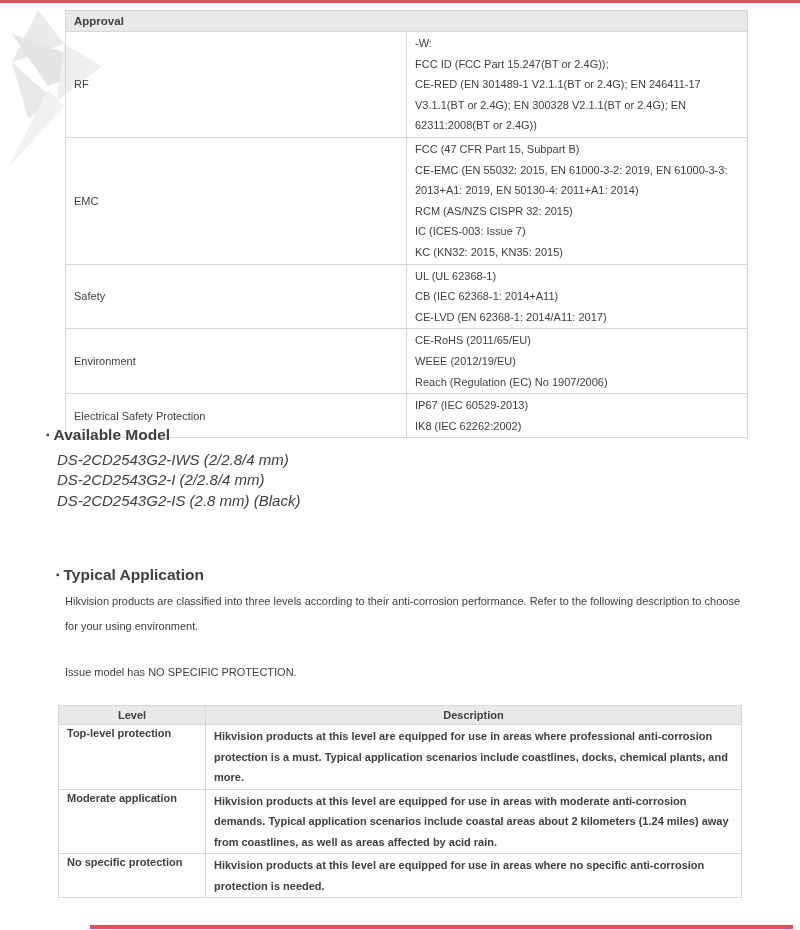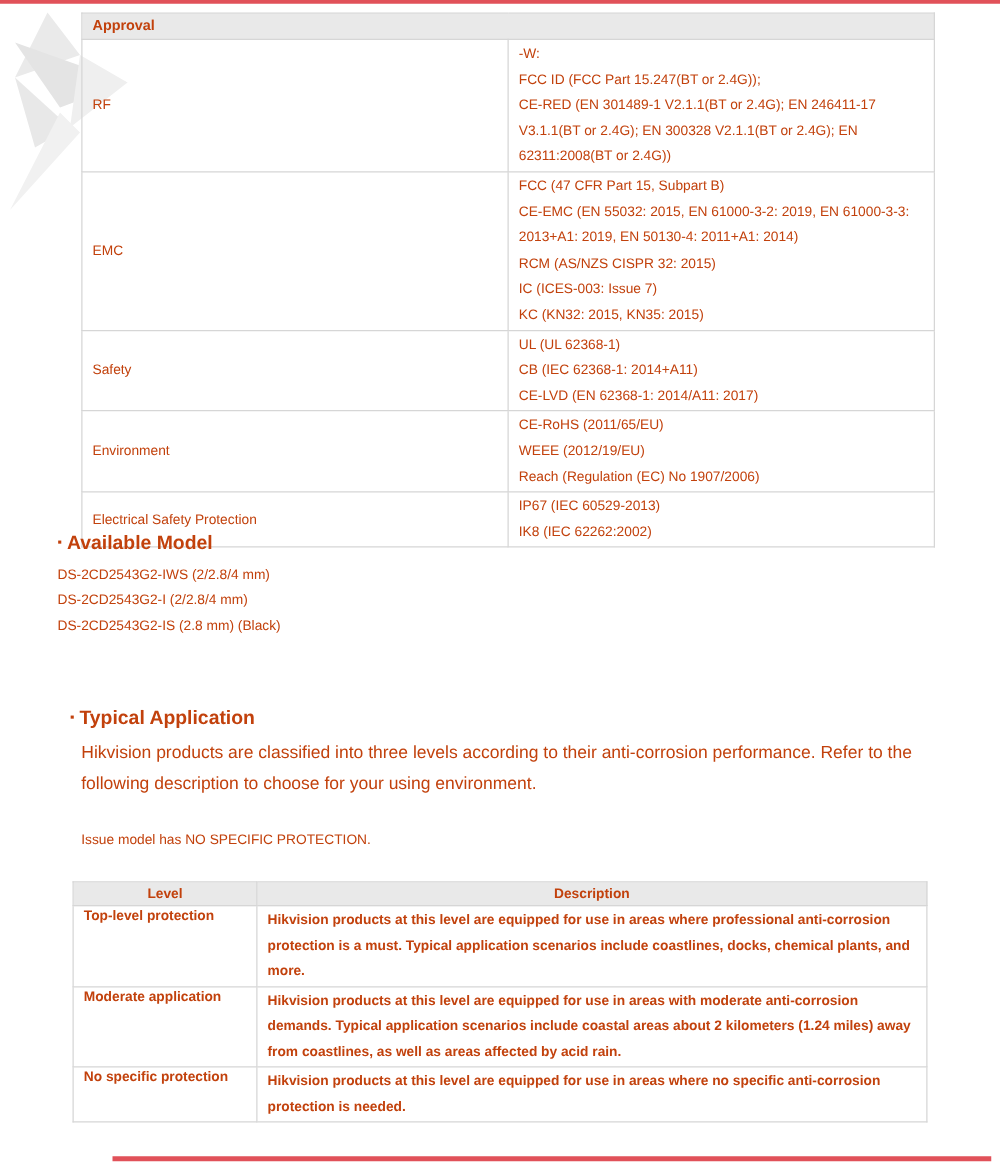--- a/index.html
+++ b/index.html
@@ -1,42 +1,42 @@
 <!DOCTYPE html>
 <html><head>
 <meta charset="utf-8">
 <style>
   * { margin:0; padding:0; box-sizing:border-box; }
   html,body { background:#ffffff; }
   .page {
     position:relative; width:800px; height:930px; background:#ffffff;
-    overflow:hidden; font-family:"Liberation Sans", sans-serif; color:#c2410c;
+    overflow:hidden; font-family:"Liberation Sans", sans-serif; color:#404040;
   }
   .rule-top { position:absolute; top:0; left:0; width:800px; height:3px; background:#e15159; }
   .rule-bottom { position:absolute; bottom:1px; left:90px; width:703px; height:4px; background:#e15159; }
   .watermark { position:absolute; top:6px; left:0; }
 
   
   table.approval { position:absolute; top:10px; left:65px; width:683px; border-collapse:collapse; font-size:11px; table-layout:fixed; }
   table.approval th, table.approval td { border:1px solid #d6d6d6; }
   th.tbl-title { background:#e9e9e9; text-align:left; font-size:11.5px; font-weight:bold; padding:4px 8px; }
   td.label-cell { width:190px; padding:12px 8px; vertical-align:middle; font-size:11px; }
   td.value-cell { padding:1px 8px; vertical-align:middle; }
   td.value-cell div { line-height:20.6px; }
 
   
   .model-section { position:absolute; top:426px; left:46px; }
   .sec-heading { display:flex; align-items:center; font-weight:bold; font-size:15.5px; }
   .sec-heading .bullet { font-size:10px; margin-right:4px; position:relative; top:-1px; }
-  .model-list { margin-top:6px; font-size:11px; }
+  .model-list { margin-top:6px; margin-left:11px; font-size:15px;font-style:italic; }
   .model-list div { line-height:20.4px; }
 
   
   .app-section { position:absolute; top:566px; left:56px; width:692px; }
-  .app-intro { margin-top:5px; margin-left:9px; width:680px; font-size:14px; line-height:25px; }
+  .app-intro { margin-top:5px; margin-left:9px; width:680px; font-size:11px; line-height:25px; }
   .app-note { margin-top:27px; margin-left:9px; font-size:11px; }
 
   
   table.app-table { position:absolute; top:705px; left:58px; width:684px; border-collapse:collapse; font-size:11px; table-layout:fixed; }
   table.app-table th, table.app-table td { border:1px solid #d6d6d6;font-weight:bold; }
   table.app-table th { background:#e9e9e9; font-weight:bold; text-align:center; padding:3px 4px; font-size:11px;margin-top:36px; }
   th.col-level { width:147px; }
   td.level-cell { vertical-align:top; padding:2px 8px; }
   td.desc-cell { vertical-align:top; padding:1px 8px; line-height:20.5px; }
 </style>

